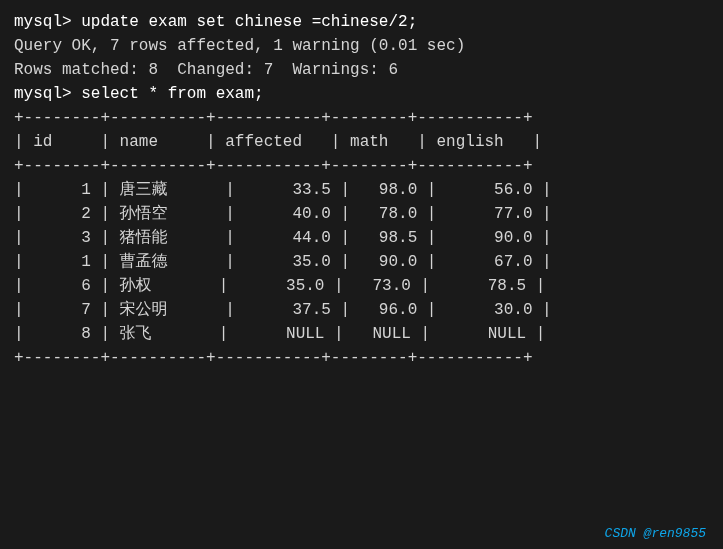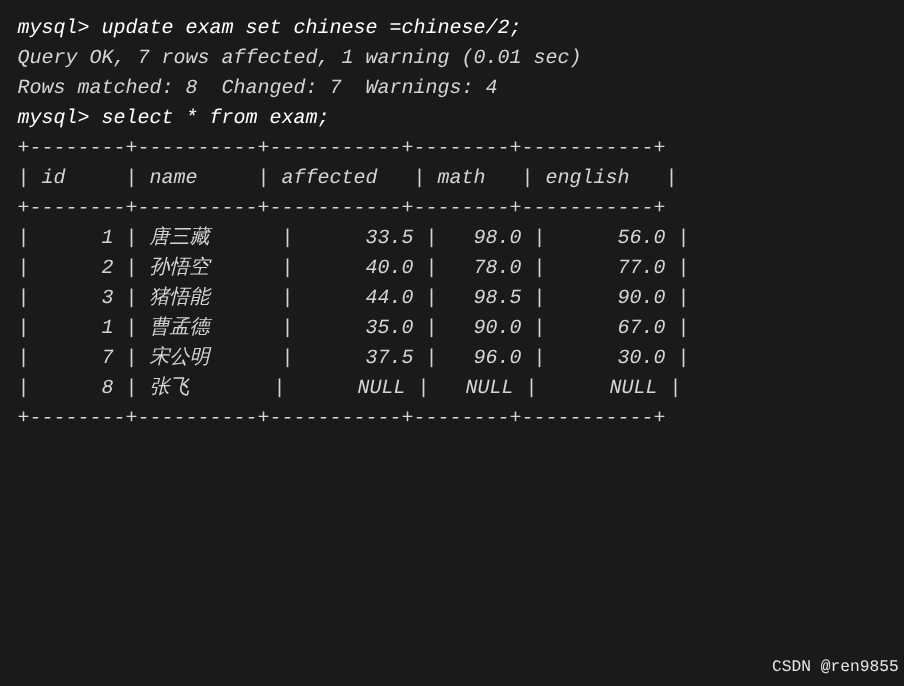--- a/index.html
+++ b/index.html
@@ -8,59 +8,60 @@
       color: #d4d4d4;
       font-family: 'Courier New', Courier, monospace;
       font-size: 16px;
       width: 723px;
       min-height: 549px;
       padding: 10px 14px;
       position: relative;
     }
     .terminal-content {
       line-height: 1.5;
-      font-style: italic;
     }
     .line {
       white-space: pre;
       display: block;
     }
     .prompt { color: #ffffff; }
     .watermark {
       position: absolute;
       bottom: 8px;
-      right: 4px;
-      color: #e5e5e5;
+      right: 17px;
+      color: #0ea5e9;
       font-size: 13px;
+      font-style: italic;
     }
     .table-line {
       color: #d4d4d4;
       white-space: pre;
       display: block;
     }
   </style>
 </head>
 <body>
 
 <div class="terminal-content">
   <span class="line prompt">mysql&gt; update exam set chinese =chinese/2;</span>
   <span class="line">Query OK, 7 rows affected, 1 warning (0.01 sec)</span>
-  <span class="line">Rows matched: 8  Changed: 7  Warnings: 4</span>
+  <span class="line">Rows matched: 8  Changed: 7  Warnings: 6</span>
   <span class="line"></span>
   <span class="line prompt">mysql&gt; select * from exam;</span>
 
   <span class="table-line">+--------+----------+-----------+--------+-----------+</span>
   <span class="table-line">| id     | name     | affected   | math   | english   |</span>
   <span class="table-line">+--------+----------+-----------+--------+-----------+</span>
 
   <div id="table-body">
       <span class="table-line">|      1 | 唐三藏      |      33.5 |   98.0 |      56.0 |</span>
 <span class="table-line">|      2 | 孙悟空      |      40.0 |   78.0 |      77.0 |</span>
 <span class="table-line">|      3 | 猪悟能      |      44.0 |   98.5 |      90.0 |</span>
 <span class="table-line">|      1 | 曹孟德      |      35.0 |   90.0 |      67.0 |</span>
+<span class="table-line">|      6 | 孙权       |      35.0 |   73.0 |      78.5 |</span>
 <span class="table-line">|      7 | 宋公明      |      37.5 |   96.0 |      30.0 |</span>
 <span class="table-line">|      8 | 张飞       |      NULL |   NULL |      NULL |</span>
 </div>
 
   <span class="table-line">+--------+----------+-----------+--------+-----------+</span>
 </div>
 
 <div class="watermark">CSDN @ren9855</div>
 
 </body></html>

